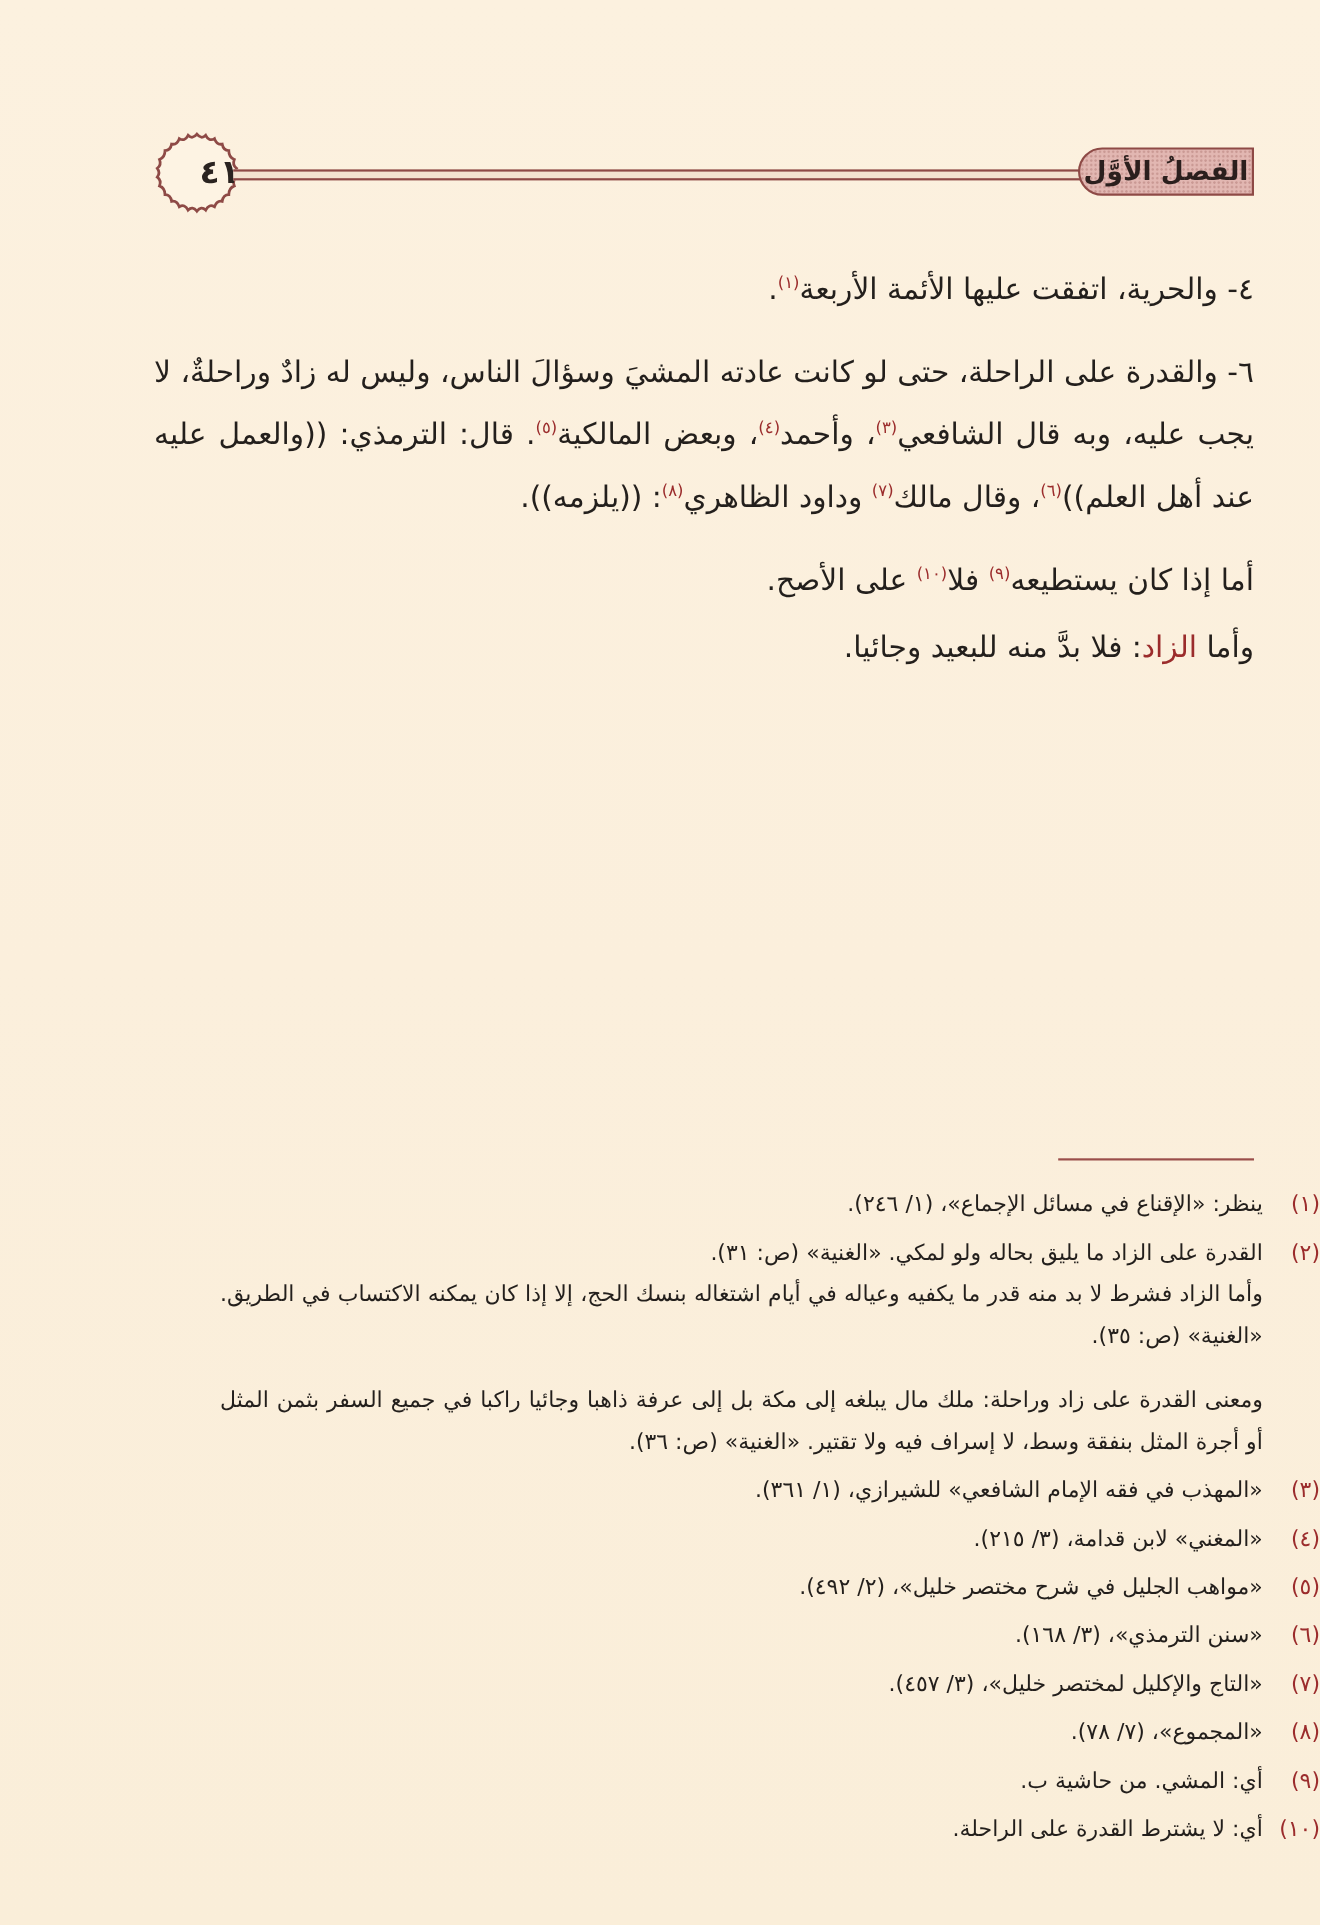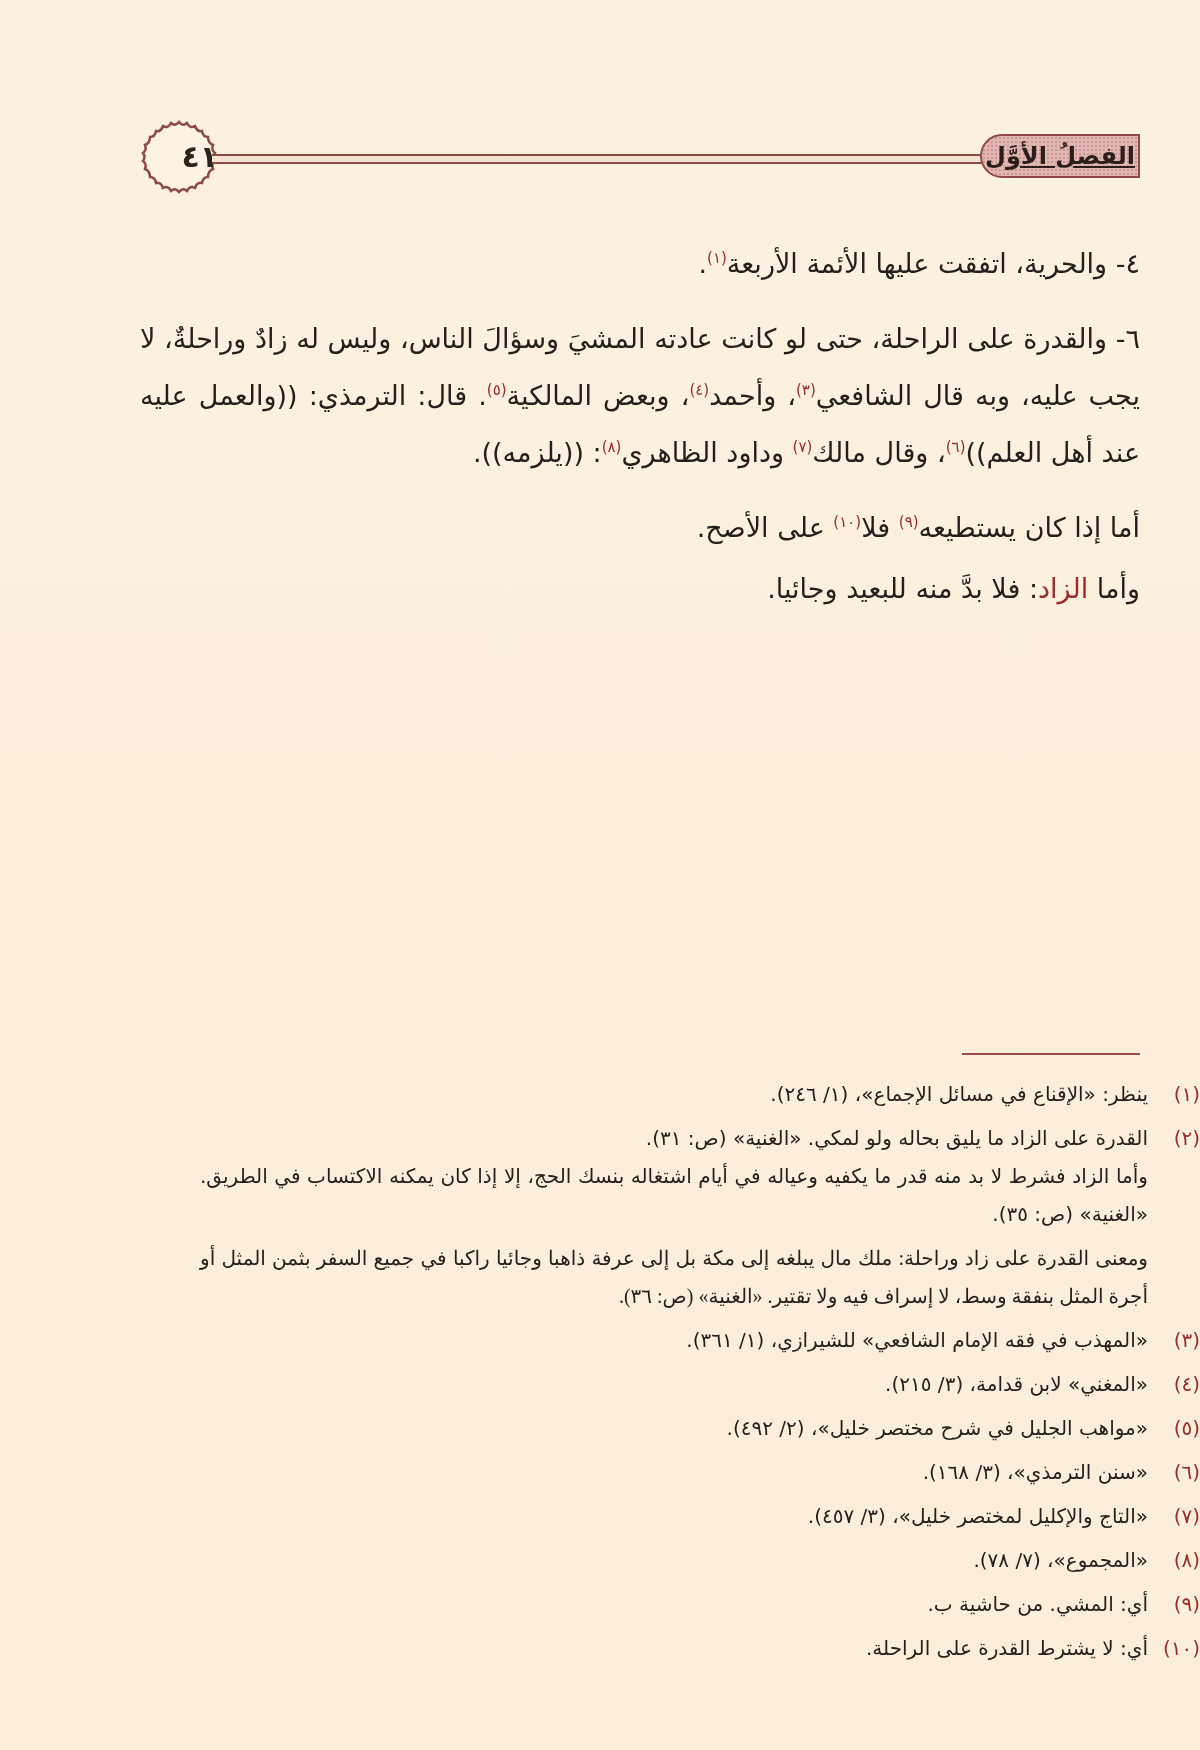--- a/index.html
+++ b/index.html
@@ -71,21 +71,20 @@
       border: 2px solid #8e4a46;
       border-radius: 24px 0 0 24px;
       box-sizing: border-box;
       text-align: center;
       line-height: 40px;
       font-size: 24px;
       font-weight: bold;
       color: #2b1f1d;
       direction: rtl;
       font-family: "DejaVu Sans", sans-serif;
-      text-decoration: underline;
     }
 
     
     .main {
       position: absolute;
       top: 235px;
       left: 140px;
       width: 1000px;
       direction: rtl;
       text-align: right;
@@ -130,21 +129,21 @@
       flex-direction: row;
       margin-bottom: 6px;
     }
     .fn-num {
       flex: 0 0 52px;
       color: #9b2c2c;
       font-size: 20px;
     }
     .fn-body { flex: 1 1 auto; padding-left: 60px; }
     .fn-line { display: block; text-align: justify; text-align-last: right; }
-    .fn-line + .fn-line.gap { margin-top: 6px; font-family: Liberation Serif, serif; }
+    .fn-line + .fn-line.gap { margin-top: 20px; }
   </style>
 </head>
 <body>
 
 <div class="page">
 
   <div class="header">
     <div class="page-badge">
       <svg width="78" height="78" viewBox="0 0 78 78">
         <path fill="#fdf3e3" stroke="#8e4a46" stroke-width="2.5" d="M39 4 Q43 9 47 5 Q50 11 55 8 Q57 14 62 13 Q63 19 68 19 Q68 25 73 27 Q71 32 75 35 Q72 39 75 43 Q71 46 73 51 Q68 53 68 59 Q63 59 62 65 Q57 64 55 70 Q50 67 47 73 Q43 69 39 74 Q35 69 31 73 Q28 67 23 70 Q21 64 16 65 Q15 59 10 59 Q10 53 5 51 Q7 46 3 43 Q6 39 3 35 Q7 32 5 27 Q10 25 10 19 Q15 19 16 13 Q21 14 23 8 Q28 11 31 5 Q35 9 39 4 Z"></path>

